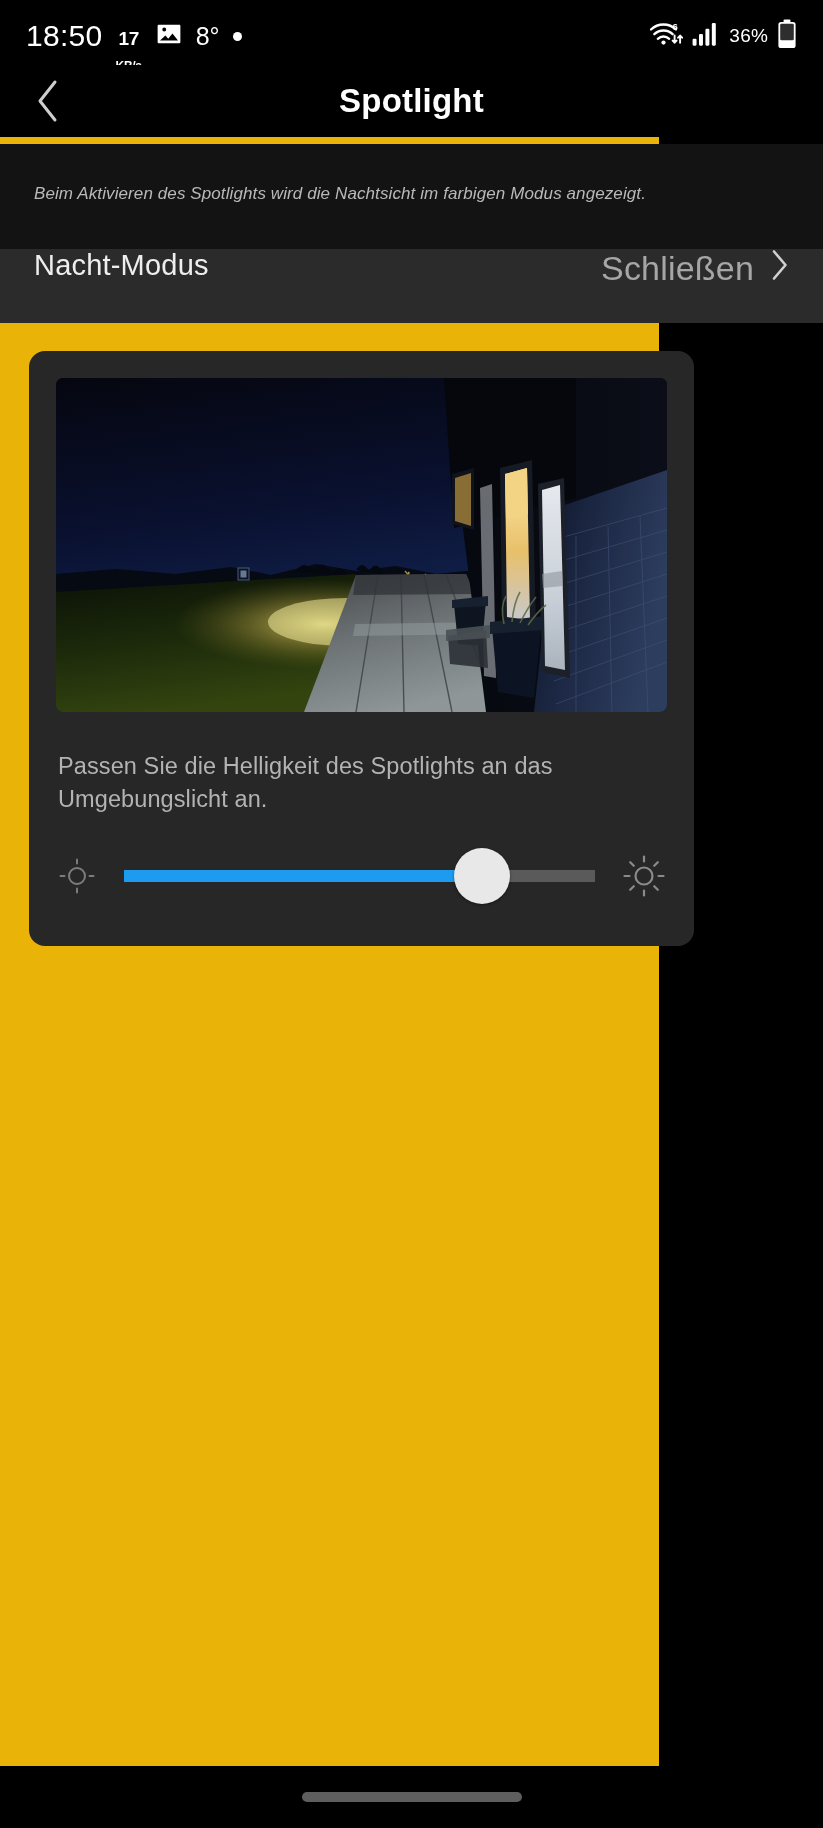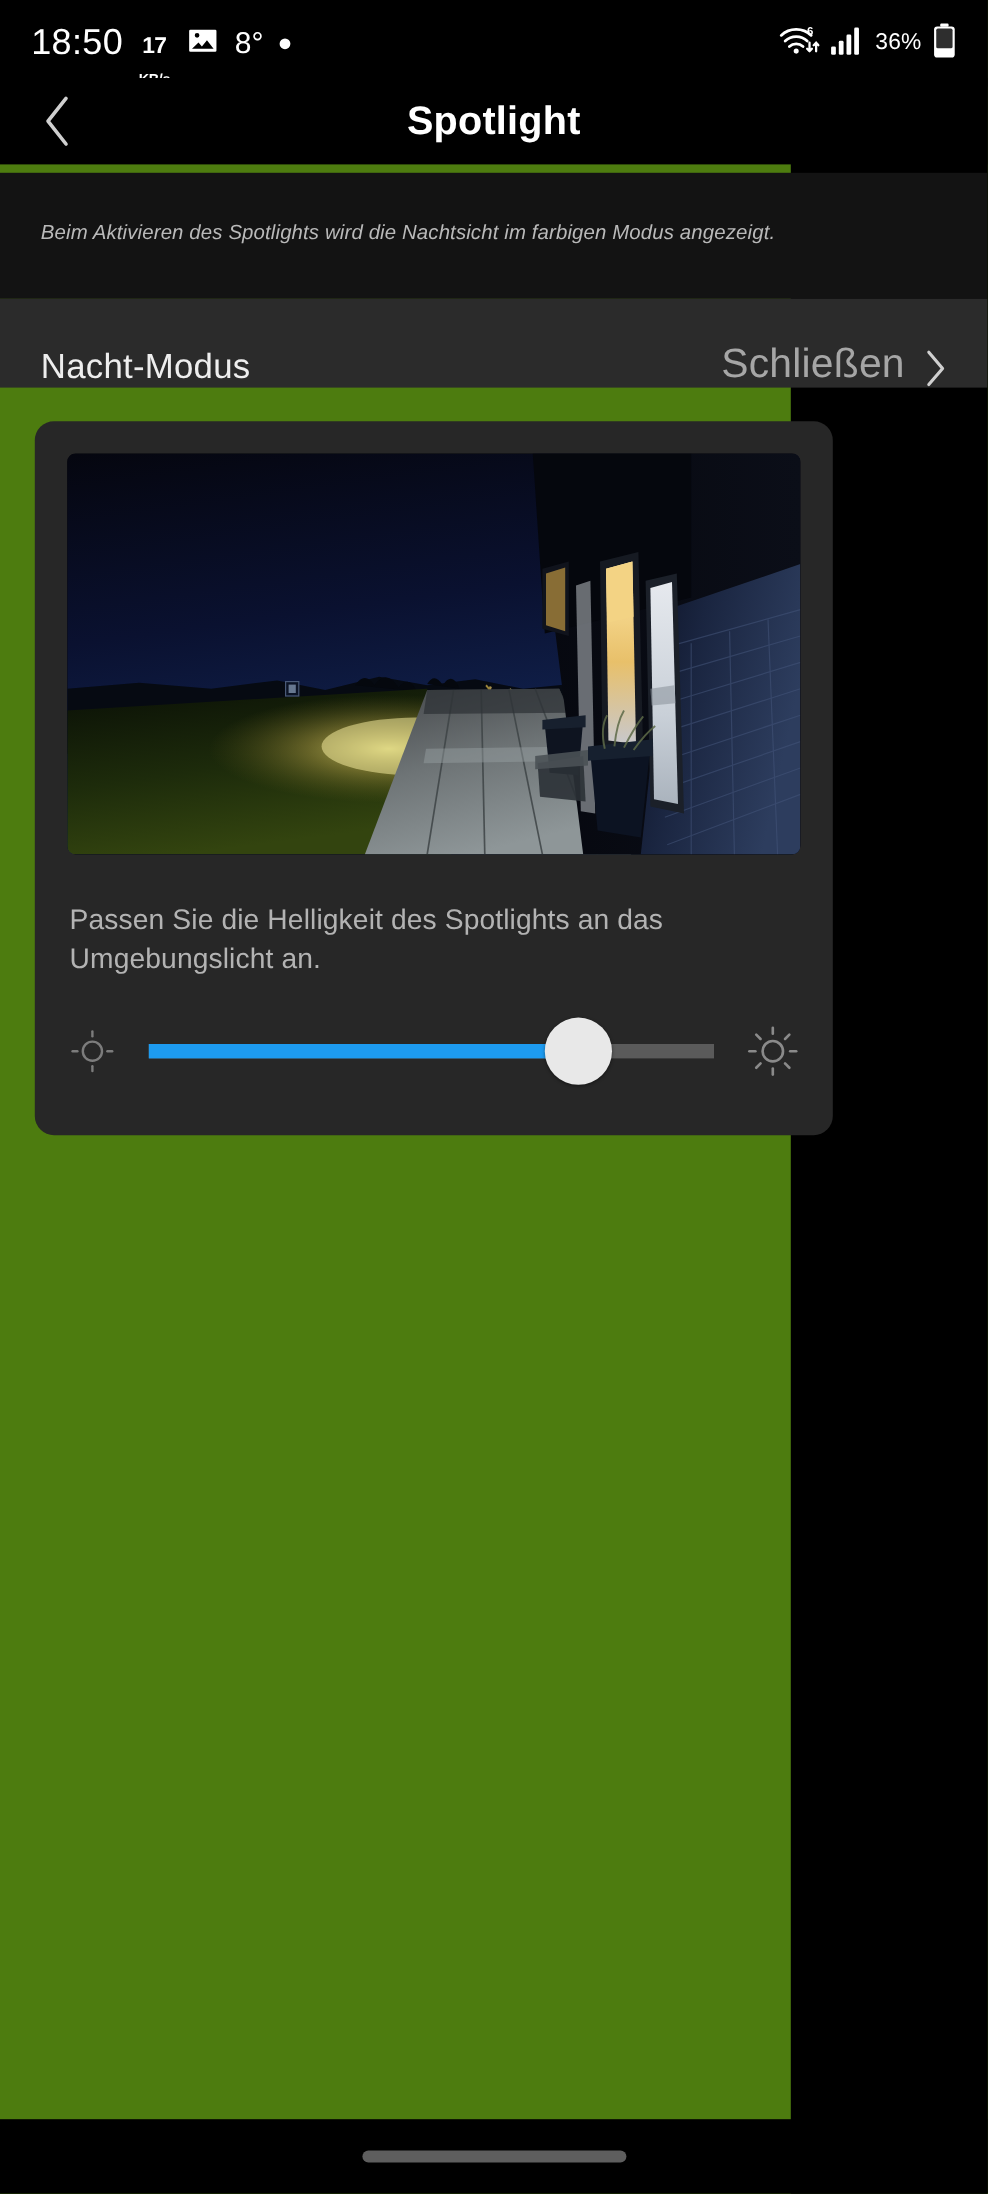--- a/index.html
+++ b/index.html
@@ -2,21 +2,21 @@
 <html><head>
 <meta charset="utf-8">
 <style>
   * { margin:0; padding:0; box-sizing:border-box; }
   html, body {
     width:823px; height:1828px;
     background:#000;
     font-family:"Liberation Sans", sans-serif;
     overflow:hidden;
   }
-  .phone { position:relative; width:659px; height:1828px; background:#4d7c0f; }
+  .phone { position:relative; width:659px; height:1828px; background:#eab308; }
 
   
   .statusbar {
     position:absolute; top:0; left:0; width:823px; height:72px;
     background:#000; display:flex; align-items:center;
     padding:0 26px;
   }
   .sb-left { display:flex; align-items:center; gap:13px; flex:1; }
   .sb-right { display:flex; align-items:center; gap:9px; }
   .sb-time { color:#fff; font-size:30px; letter-spacing:.3px; }
@@ -53,21 +53,21 @@
     position:absolute; top:144px; left:0; width:823px; height:105px;
     background:#131313; padding:38px 34px 0 34px;
   }
   .desc-text {
     color:#b9b9b9; font-size:17px; line-height:1.42; letter-spacing:.1px;font-style:italic;
   }
 
   
   .nm-row {
     position:absolute; top:249px; left:0; width:823px; height:74px;
-    background:#2b2b2b; display:flex; align-items:flex-end;
+    background:#2b2b2b; display:flex; align-items:flex-start;
     padding:0 34px; cursor:pointer;
   }
   .nm-label { color:#eeeeee; font-size:29px; letter-spacing:.2px; flex:1; }
   .nm-value { color:#a6a6a6; font-size:34px; letter-spacing:.2px; }
   .nm-chev { width:18px; height:32px; margin-left:17px; }
 
   
   .card {
     position:absolute; top:351px; left:29px; width:665px; height:595px;
     background:#272727; border-radius:16px; padding:27px;

